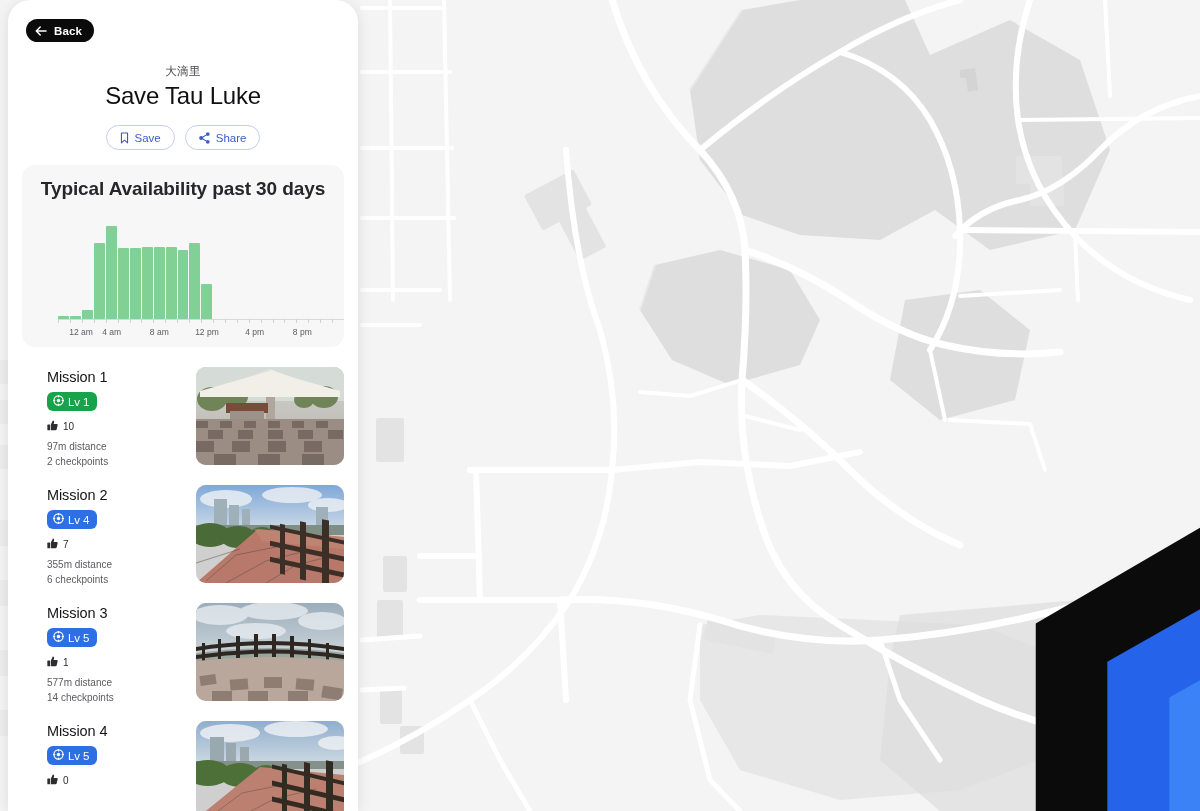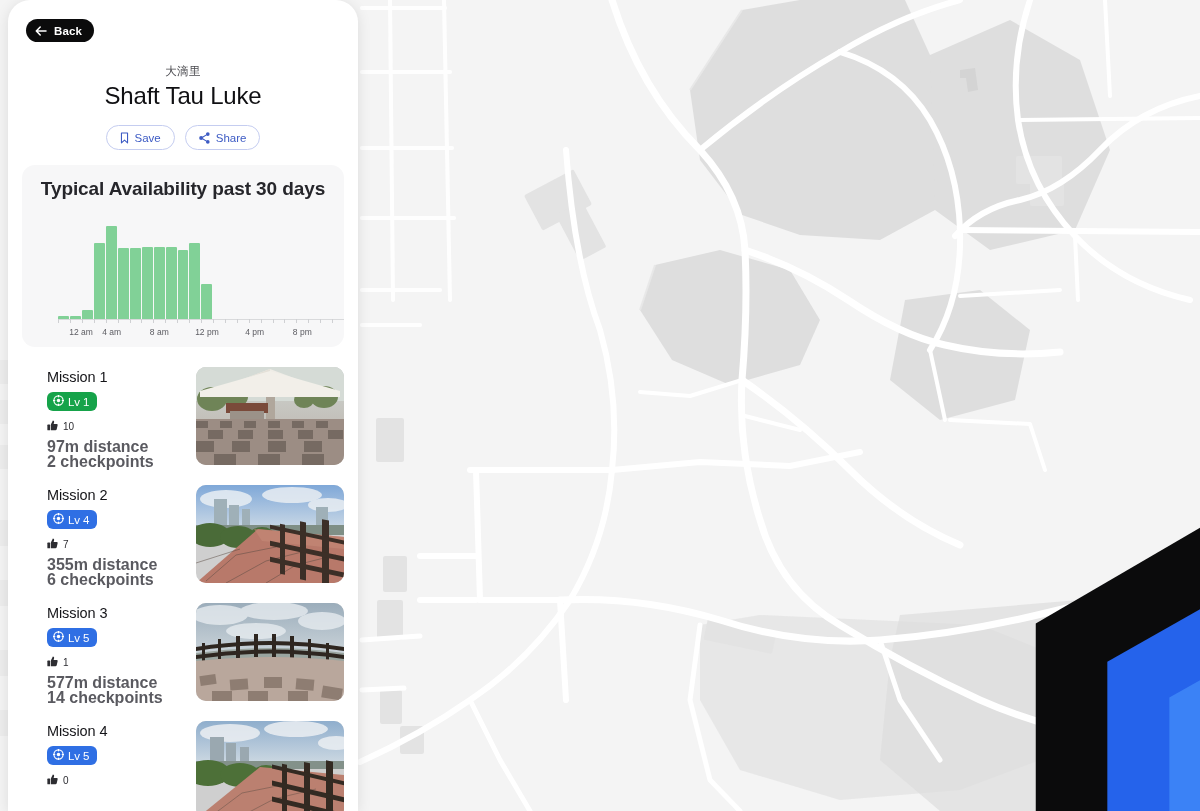--- a/index.html
+++ b/index.html
@@ -166,24 +166,23 @@
     letter-spacing: -.1px;
   }
   .likes {
     display: flex; align-items: center; gap: 5px;
     margin-top: 9px;
     font-size: 10px;
     color: #2d2d32;
   }
   .m-meta {
     margin-top: 6px;
-    font-size: 16px;
+    font-size: 10px;
     line-height: 15px;
     color: #5a5a60;
-    font-weight: bold;
   }
   .thumb {
     width: 148px; height: 98px;
     border-radius: 10px;
     flex: 0 0 auto;
     overflow: hidden;
     position: relative;
     background: #cfcfcf;
   }
   .thumb svg { display:block; width:100%; height:100%; }
@@ -324,21 +323,21 @@
       <span class="arrow">
         <svg width="12" height="10" viewBox="0 0 12 10">
           <path d="M5.2,1 L1.3,5 L5.2,9 M1.6,5 L11,5" stroke="#ffffff" stroke-width="1.5" fill="none" stroke-linecap="round" stroke-linejoin="round"></path>
         </svg>
       </span>
       <span>Back</span>
     </div>
 
     <div class="head">
       <div class="subtitle-cn">大滴里</div>
-      <div class="title-main">Shaft Tau Luke</div>
+      <div class="title-main">Save Tau Luke</div>
 
       <div class="actions">
         <div class="pill">
           <span>
             <svg width="9" height="12" viewBox="0 0 10 13">
               <path d="M1.6,1 L8.4,1 L8.4,12 L5,8.9 L1.6,12 Z" fill="none" stroke="#3d5bc4" stroke-width="1.2" stroke-linejoin="round"></path>
             </svg>
           </span>
           <span>Save</span>
         </div>

